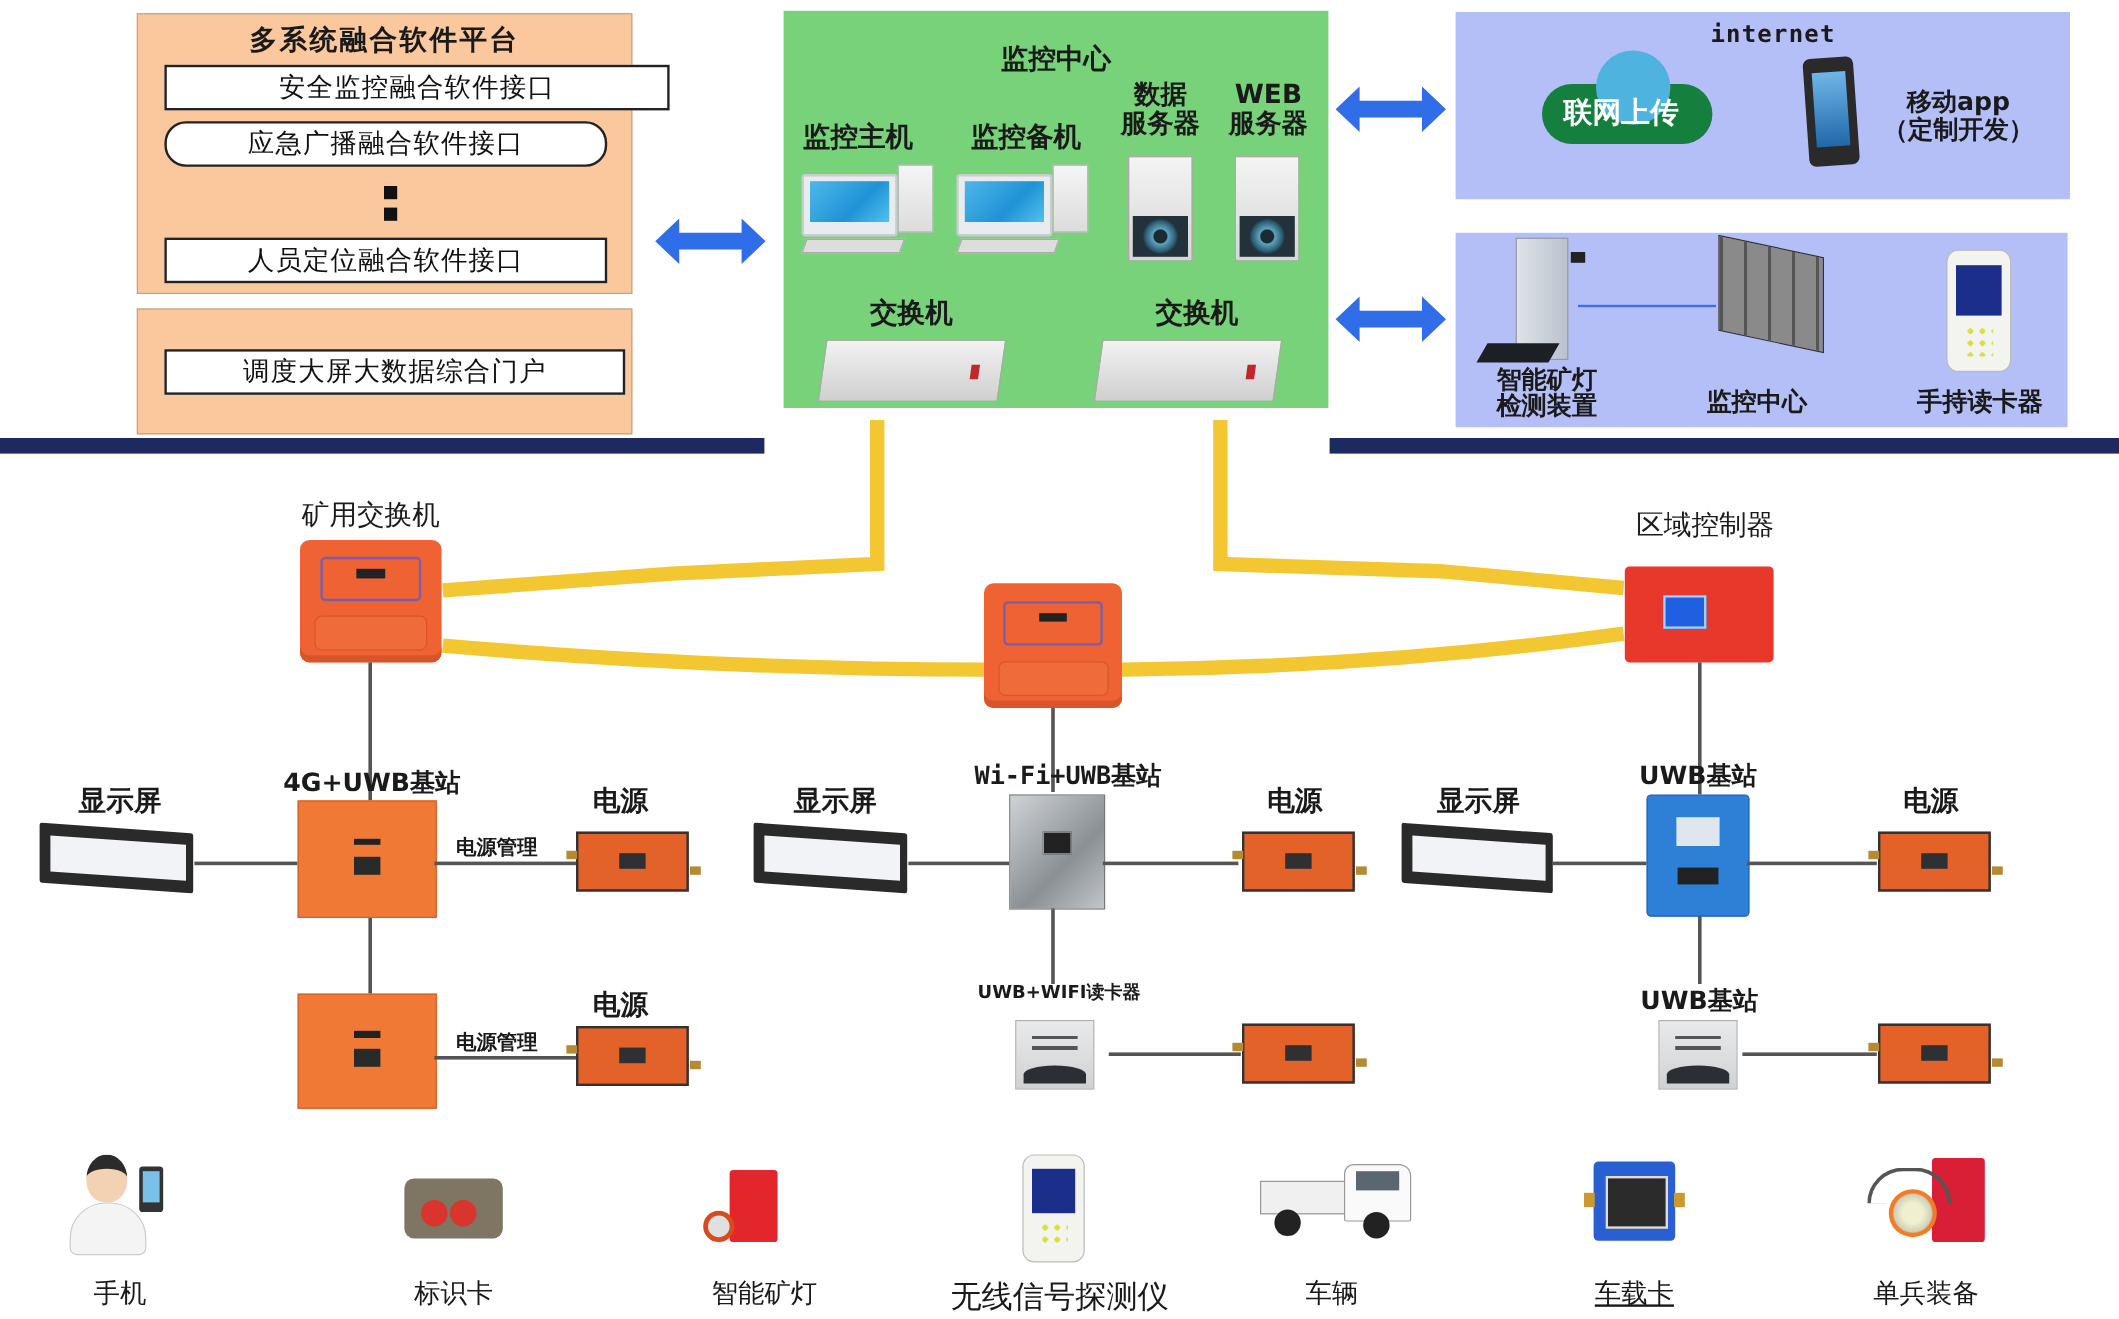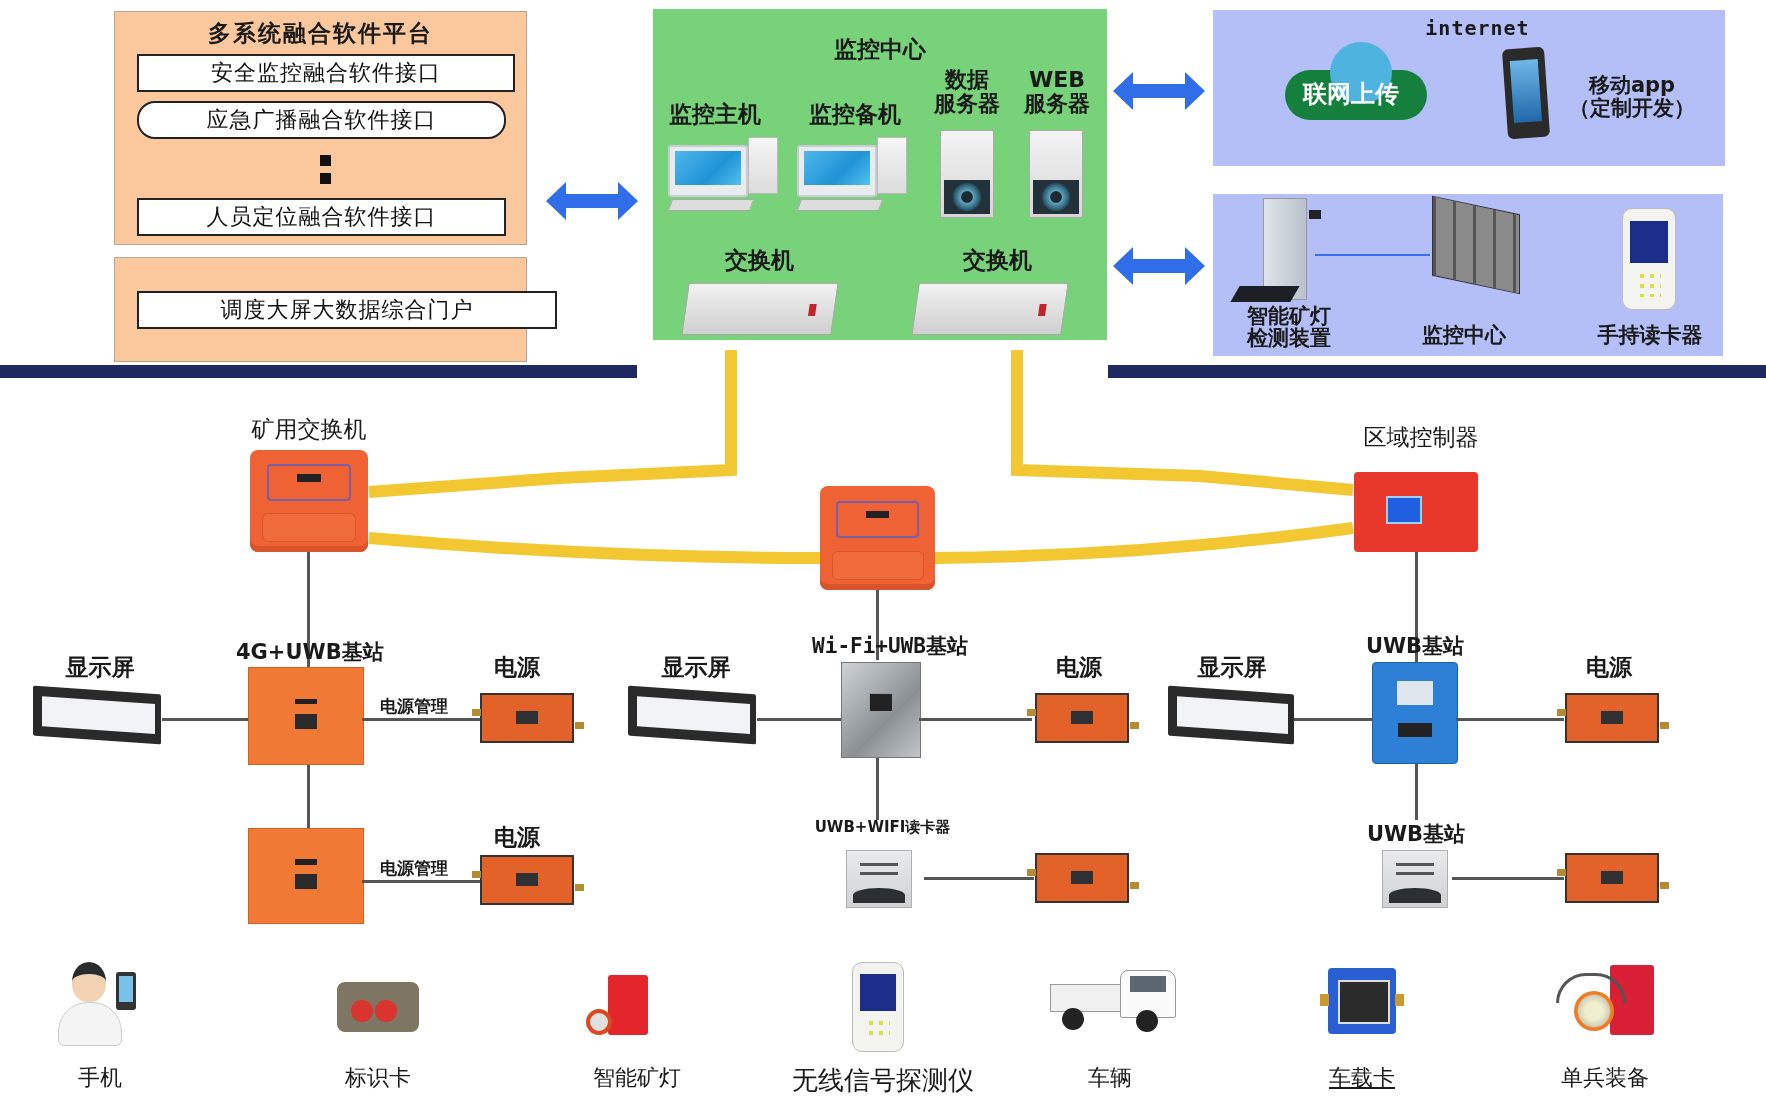--- a/index.html
+++ b/index.html
@@ -75,30 +75,30 @@
   .handheld .keys { position:absolute; left:26%; right:26%; top:62%; height:26%;
                     background:radial-gradient(#d7e03c 30%,transparent 35%) 0 0/10px 10px; }
   .icon-box { position:absolute; }
 </style>
 </head>
 <body>
 
 <div class="panel-orange" style="left:114px;top:11px;width:413px;height:234px;">
   <div class="lbl" style="left:0;right:0;top:6px;font-size:23px;letter-spacing:2px;">多系统融合软件平台</div>
 </div>
-<div class="ibox" style="left:137px;top:54px;width:378px;height:38px;">安全监控融合软件接口</div>
+<div class="ibox" style="left:137px;top:54px;width:421px;height:38px;">安全监控融合软件接口</div>
 <div class="ibox" style="left:137px;top:101px;width:369px;height:38px;border-radius:18px;">应急广播融合软件接口</div>
 <div class="abs" style="left:320px;top:155px;width:12px;height:30px;">
   <div style="position:absolute;left:0;top:0;width:11px;height:11px;background:#111;"></div>
   <div style="position:absolute;left:0;top:18px;width:11px;height:11px;background:#111;"></div>
 </div>
 <div class="ibox" style="left:137px;top:198px;width:369px;height:38px;">人员定位融合软件接口</div>
 
 <div class="panel-orange" style="left:114px;top:257px;width:413px;height:105px;"></div>
-<div class="ibox" style="left:137px;top:291px;width:420px;height:38px;">调度大屏大数据综合门户</div>
+<div class="ibox" style="left:137px;top:291px;width:384px;height:38px;">调度大屏大数据综合门户</div>
 
 <svg style="left:546px;top:180px;" width="92" height="42" viewBox="0 0 92 42">
   <polygon points="0,21 20,2 20,14 72,14 72,2 92,21 72,40 72,28 20,28 20,40" fill="#2f6ee8"></polygon>
 </svg>
 
 <div class="panel-green" style="left:653px;top:9px;width:454px;height:331px;"></div>
 <div class="lbl" style="left:800px;top:34px;width:160px;font-size:23px;">监控中心</div>
 <div class="lbl" style="left:656px;top:99px;width:118px;font-size:23px;">监控主机</div>
 <div class="lbl" style="left:796px;top:99px;width:118px;font-size:23px;">监控备机</div>
 <div class="lbl" style="left:920px;top:68px;width:94px;font-size:22px;line-height:24px;">

